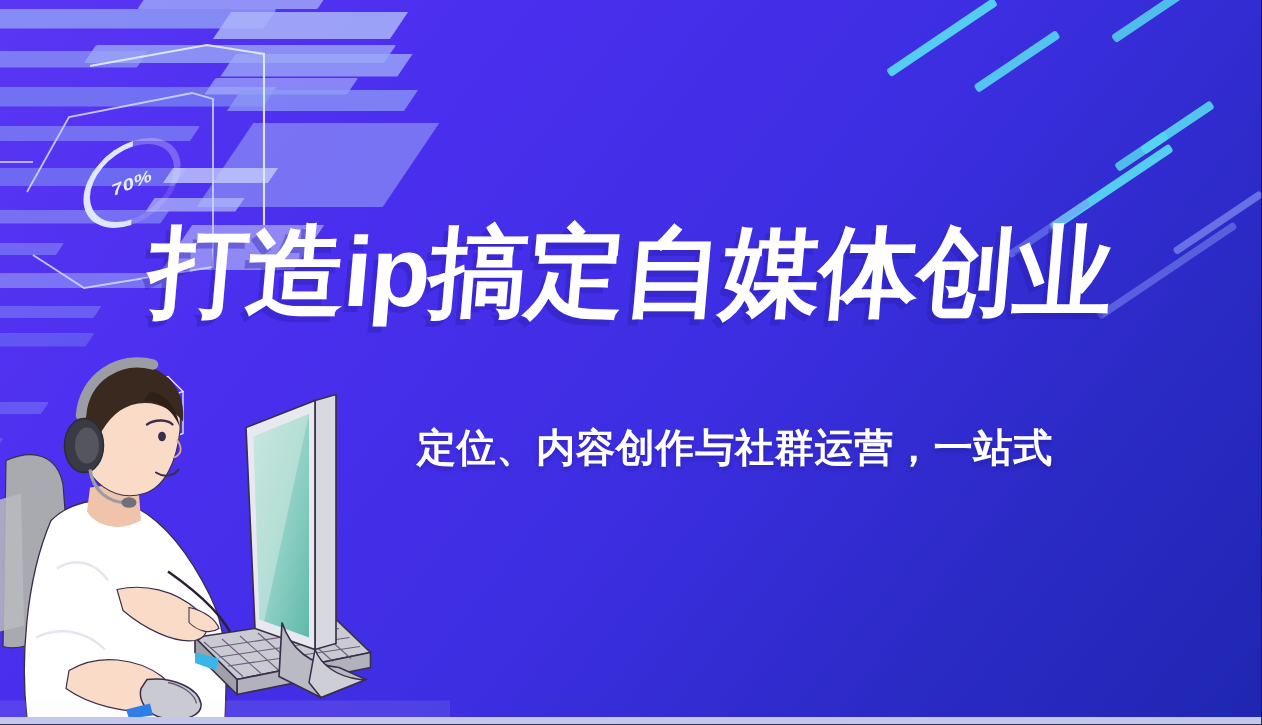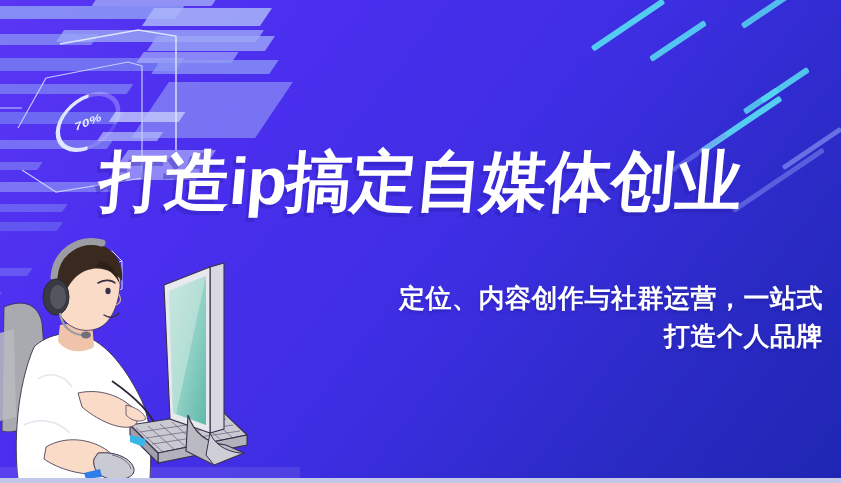--- a/index.html
+++ b/index.html
@@ -83,21 +83,21 @@
     font-size:66px;
     font-weight:700;
     letter-spacing:-1px;
     line-height:1;
     transform:skewX(-5deg);
     text-shadow:-3px 4px 0 rgba(40,30,170,.38);
     white-space:nowrap;
   }
   .subtitle{
     position:absolute;left:278px;right:18px;top:280px;
-    text-align:right;
+    text-align:left;
     color:#ffffff;
     font-size:26px;
     font-weight:700;
     line-height:1.45;
     letter-spacing:.5px;
     text-shadow:0 2px 3px rgba(25,20,120,.35);
   }
 
   
   .illo{position:absolute;left:0;bottom:4px;width:300px;height:250px;}
@@ -155,21 +155,20 @@
     <div class="streak sk6"></div>
     <div class="streak sk7"></div>
     <div class="streak sk8"></div>
     <div class="streak sk9"></div>
   </div>
 
   <div class="title">打造ip搞定自媒体创业</div>
 
   <div class="subtitle">
     <div>定位、内容创作与社群运营，一站式</div>
-    <div>打造个人品牌</div>
   </div>
 
   <svg class="illo" viewBox="0 0 300 250">
     <defs>
       <linearGradient id="screenGrad" x1="0" y1="0" x2="1" y2="1">
         <stop offset="0%" stop-color="#bfe3dc"></stop>
         <stop offset="55%" stop-color="#8fd0c4"></stop>
         <stop offset="100%" stop-color="#5fb9ab"></stop>
       </linearGradient>
     </defs>

